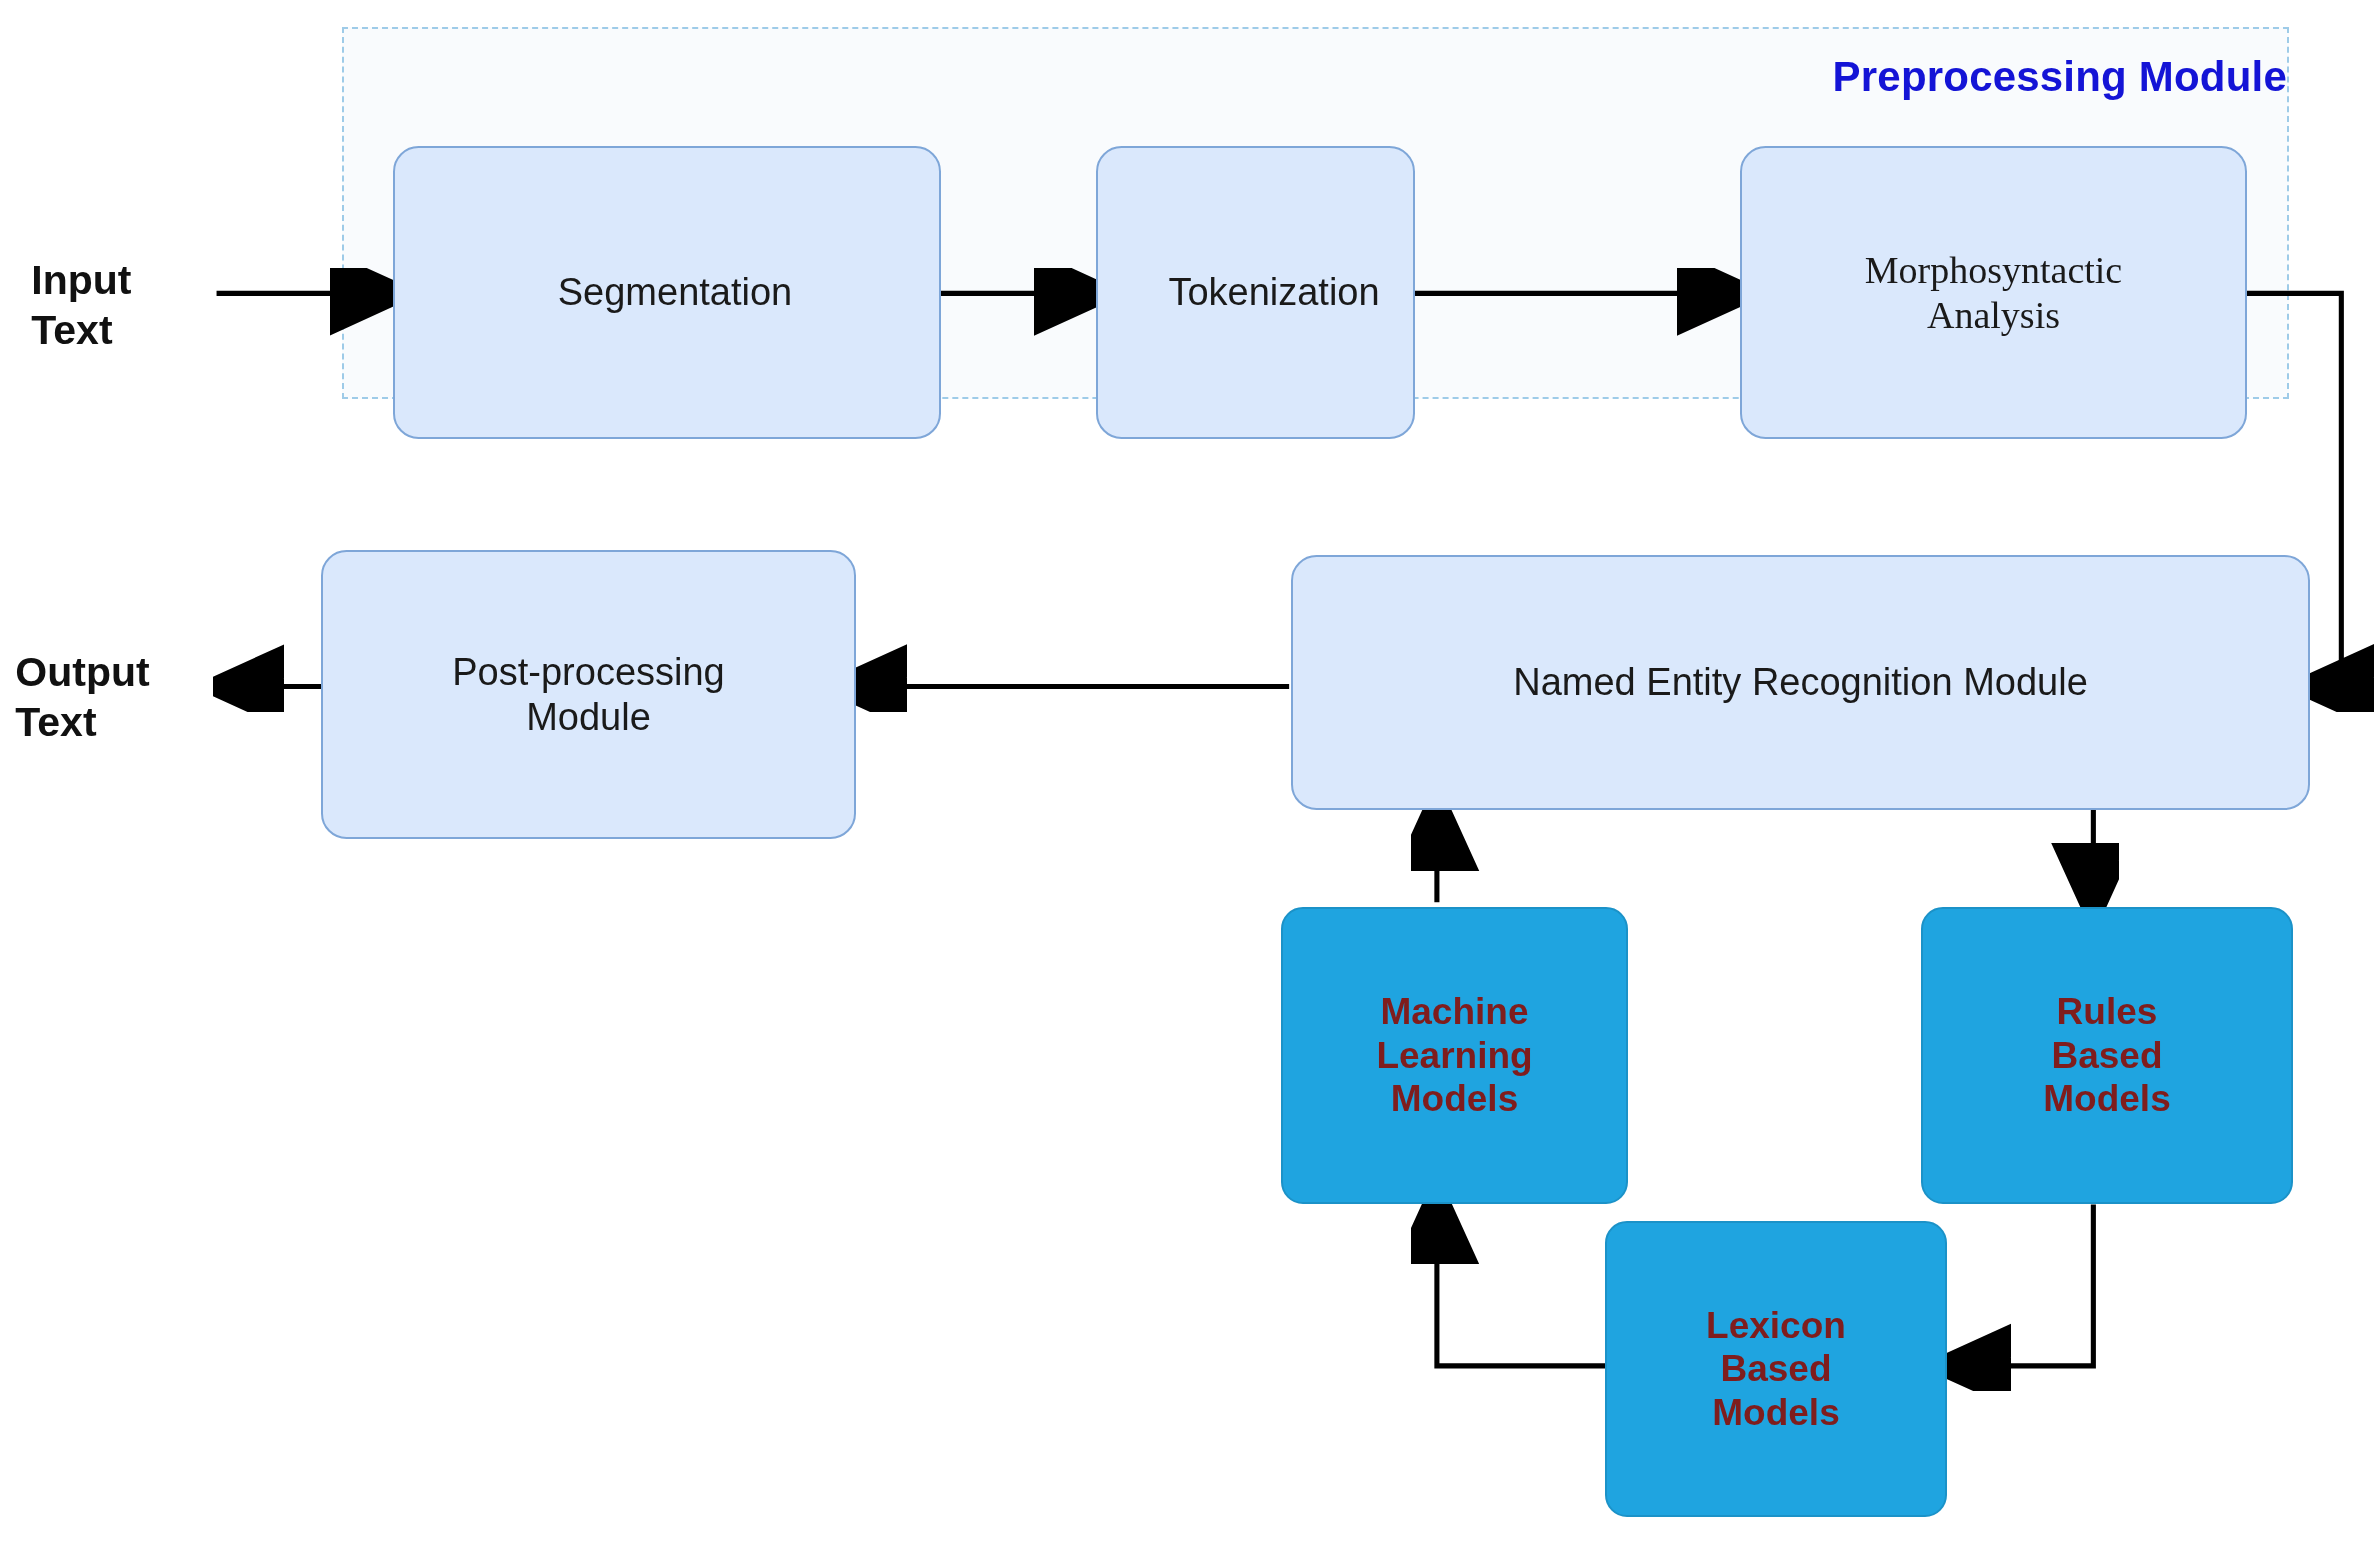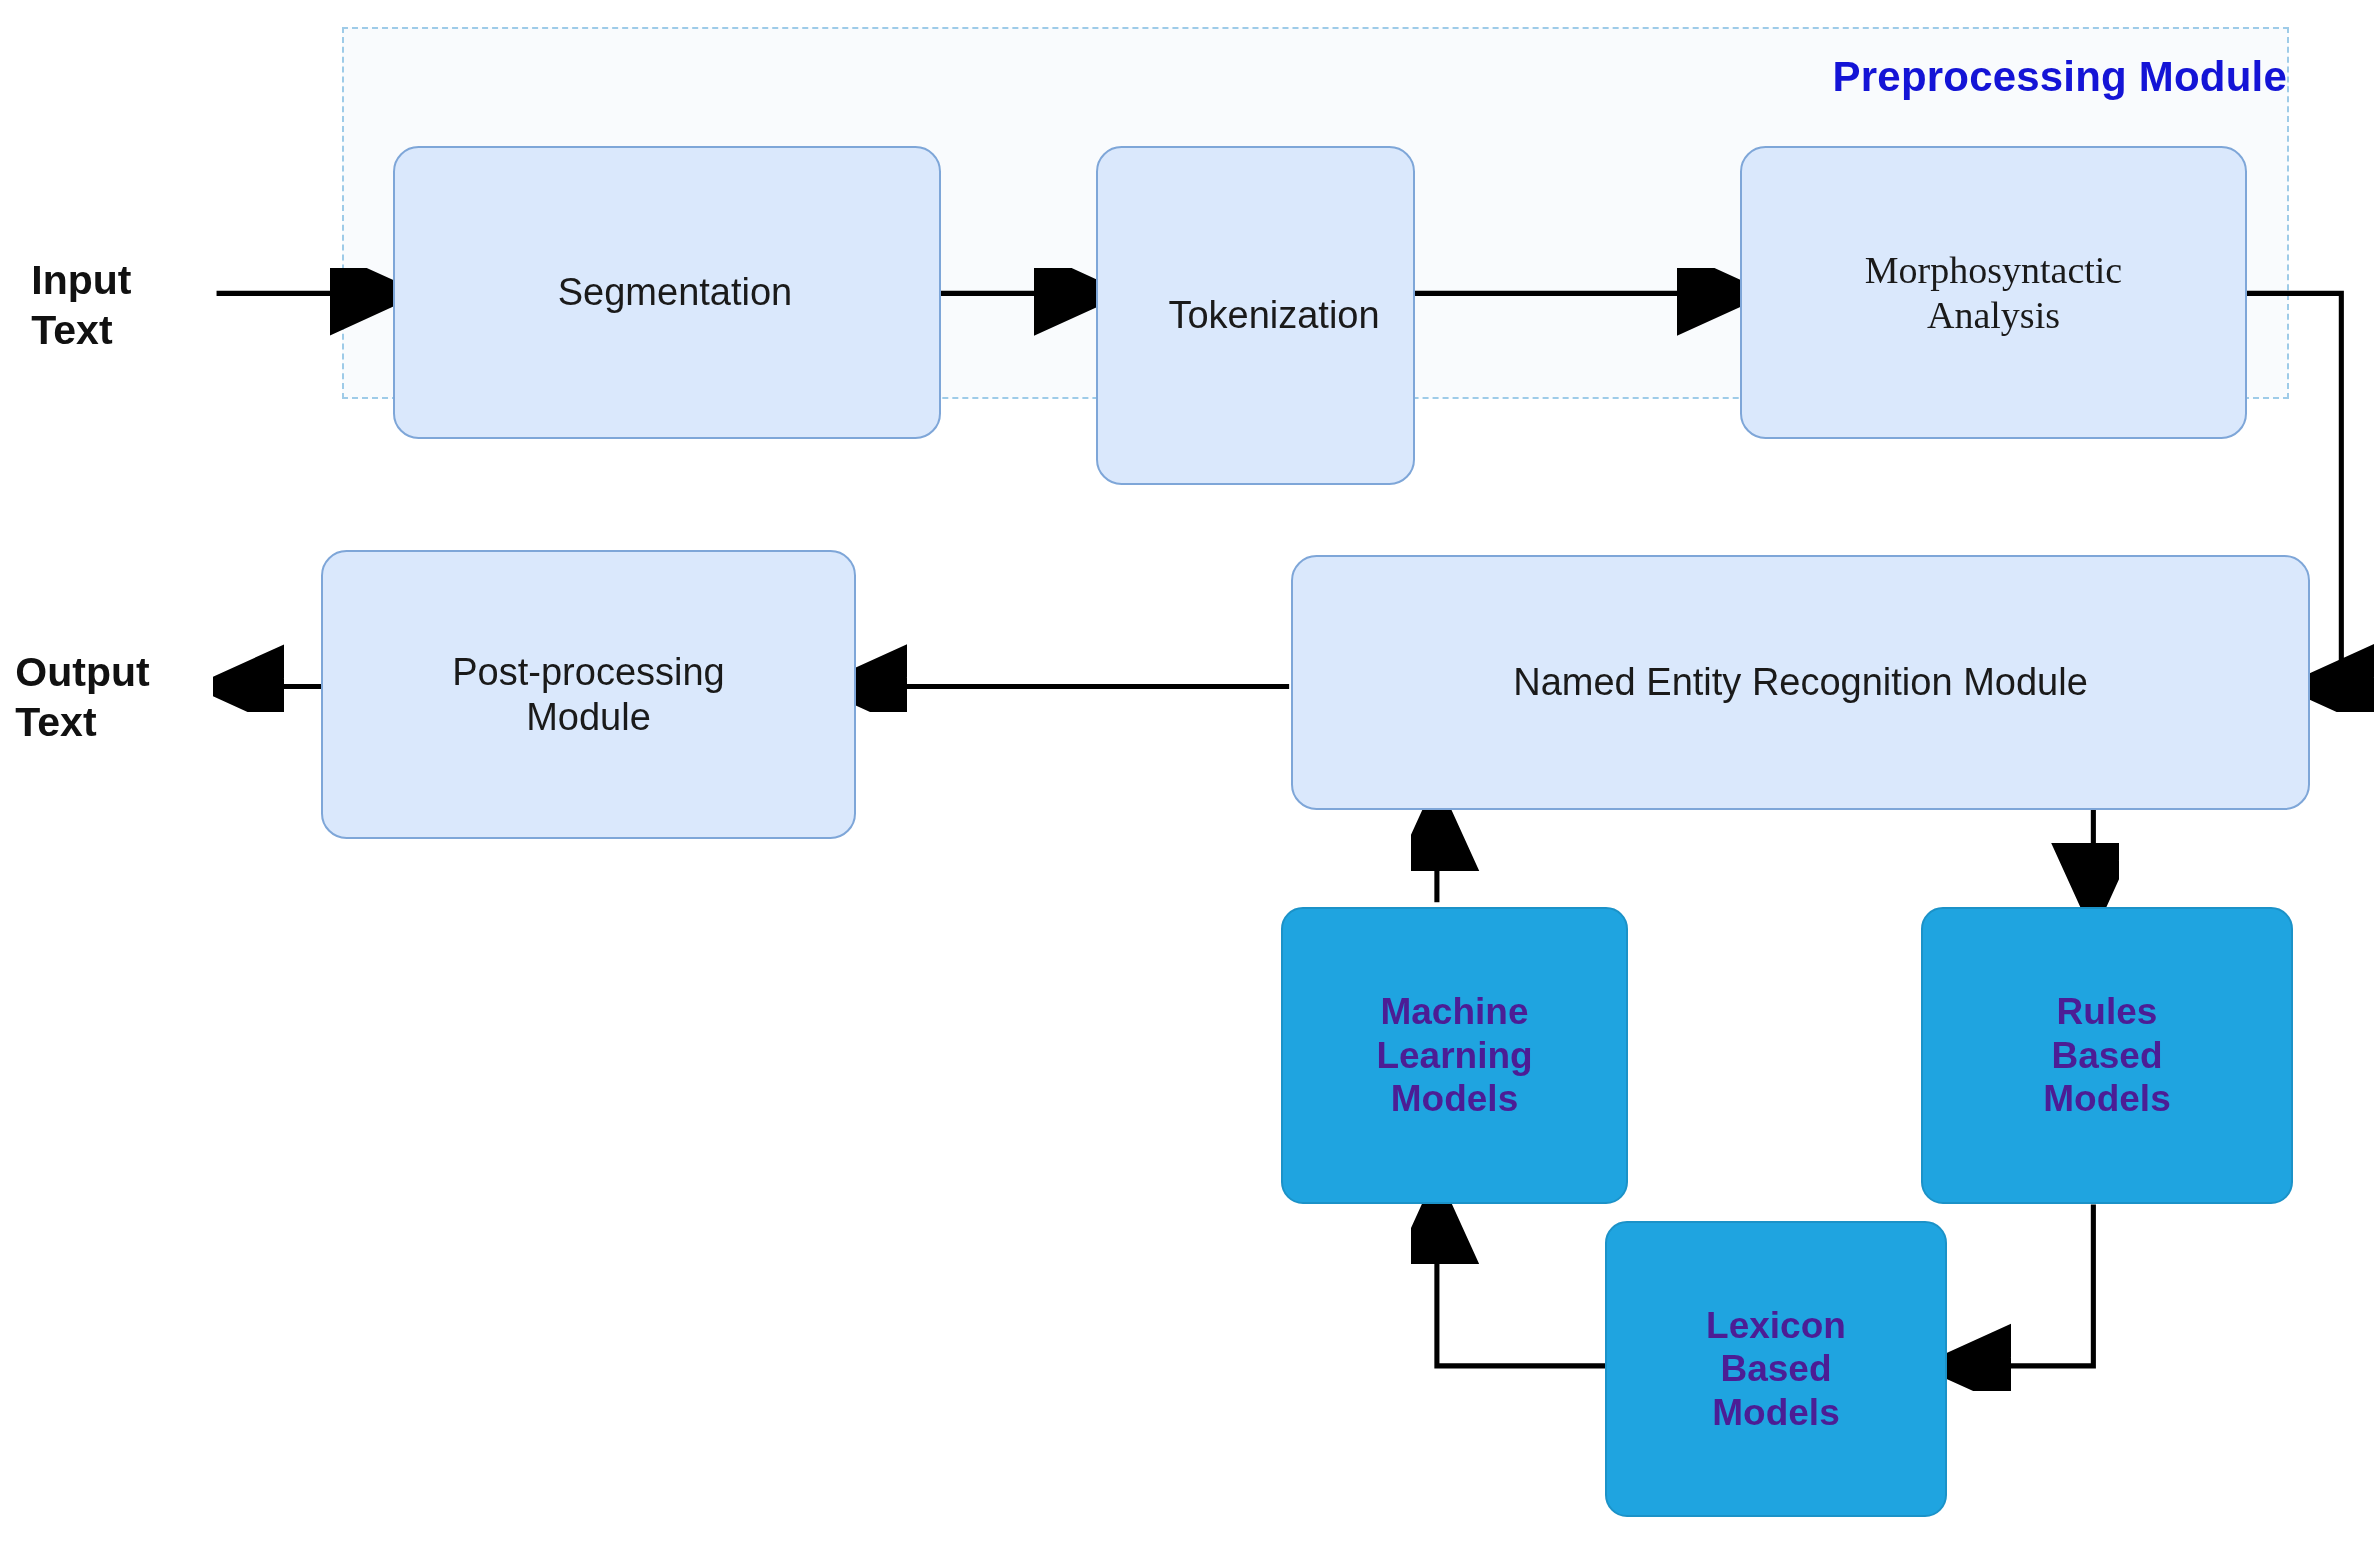--- a/index.html
+++ b/index.html
@@ -36,21 +36,21 @@
     border:2.5px solid #7ea6d8;
     border-radius:25.5px;
     color:#1a1a1a;
     font-size:38px;
     font-weight:400;
   }
   .node-dark{
     background:#1fa4e0;
     border:2.5px solid #1b92c8;
     border-radius:22px;
-    color:#4c1d95;
+    color:#7f1d1d;
     font-size:37px;
     font-weight:bold;
   }
 
   .io-label{
     position:absolute;
     color:#111111;
     font-weight:bold;
     font-size:41px;
     line-height:1.22;
@@ -100,21 +100,21 @@
 
   <div class="io-label" style="left:15.3px;top:255px;margin-left:16px;">Input
 Text</div>
   <div class="io-label" style="left:15.3px;top:647px;">Output
 Text</div>
 
   <div class="node node-light" style="left:393px;top:146px;width:548px;height:293px;">
     <span style="white-space:pre-line;margin-left:16px;">Segmentation</span>
   </div>
 
-  <div class="node node-light" style="left:1096px;top:146px;width:319px;height:339px;padding-left:37px;">
+  <div class="node node-light" style="left:1096px;top:146px;width:319px;height:293px;padding-left:37px;">
     <span style="white-space:pre-line;">Tokenization</span>
   </div>
 
   <div class="node node-light" style="left:1740px;top:146px;width:507px;height:293px;">
     <span style="white-space:pre-line;font-family:Liberation Serif, serif;">Morphosyntactic
 Analysis</span>
   </div>
 
   <div class="node node-light" style="left:321px;top:550px;width:535px;height:289px;">
     <span style="white-space:pre-line;">Post-processing

